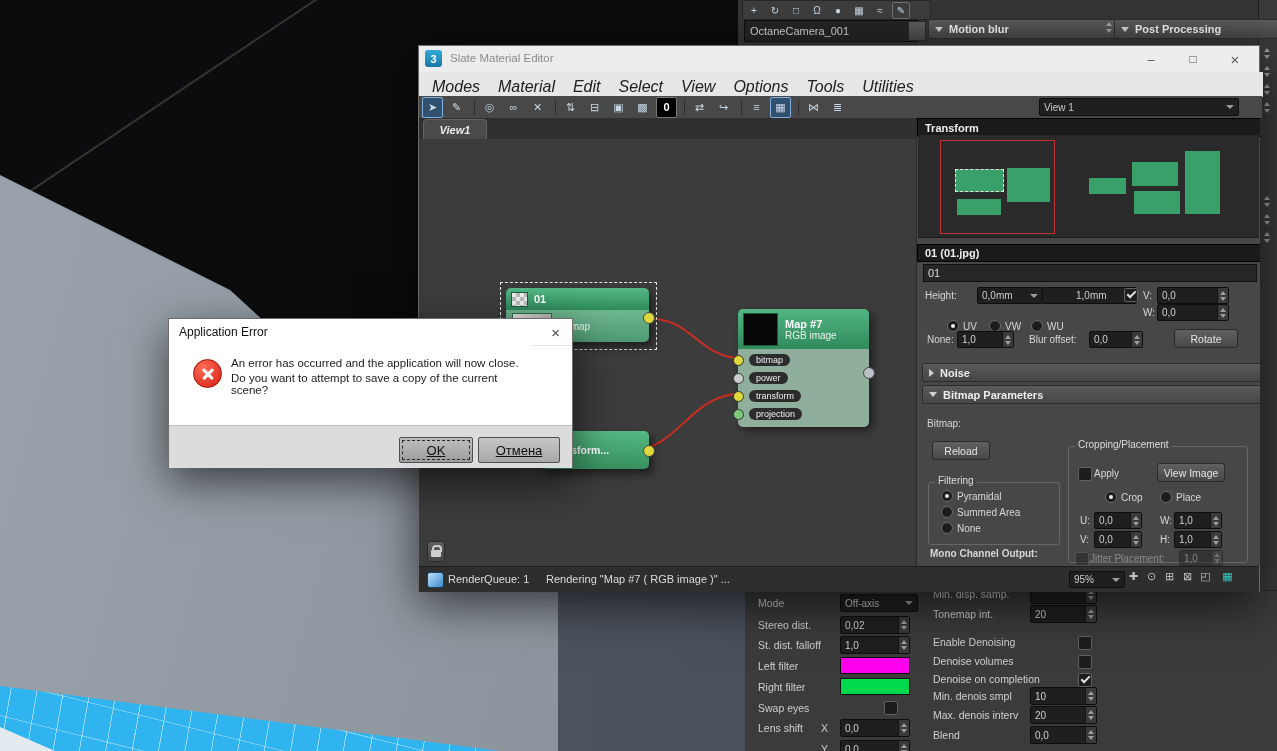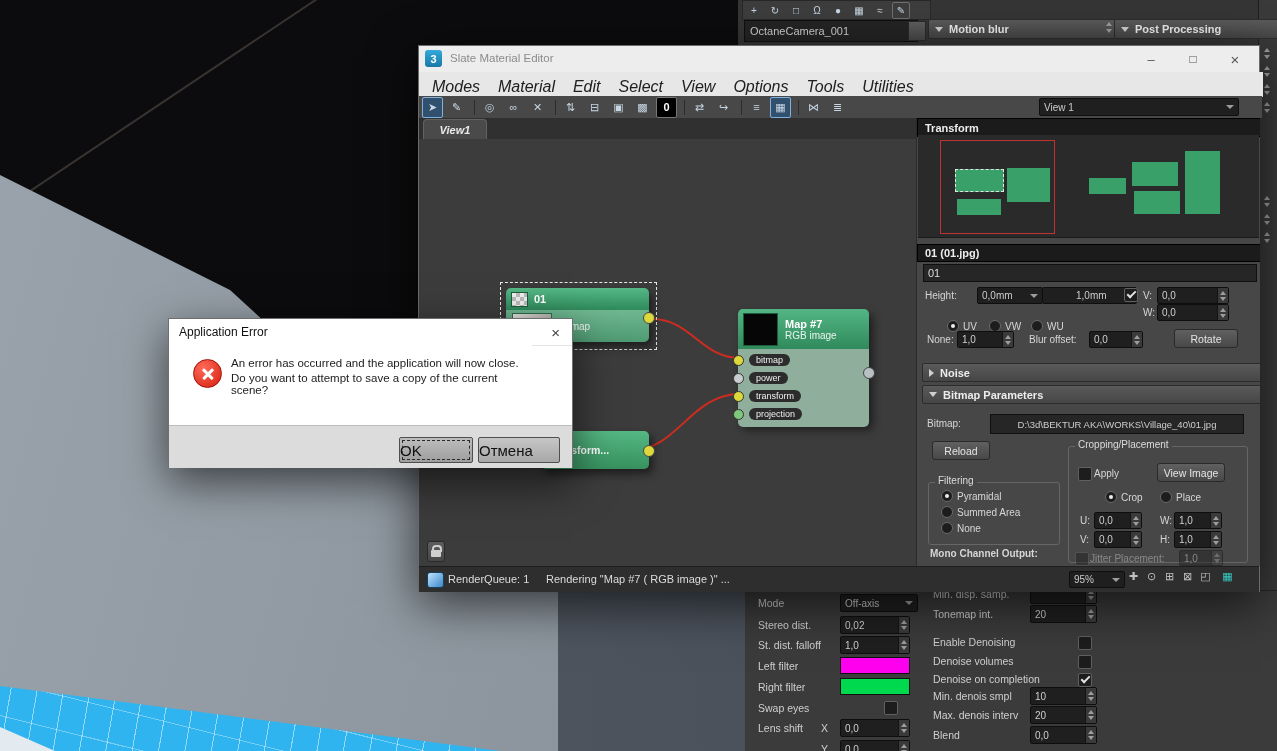--- a/index.html
+++ b/index.html
@@ -49,21 +49,21 @@
   .tsep{width:1px;height:15px;background:#2c2c2c;margin:0 4px;flex:0 0 auto;}
   
   .node{position:absolute;border-radius:5px;box-shadow:4px 5px 9px rgba(0,0,0,.5);}
   .chip{background:#2c2c2c;color:#efefef;font-size:9px;padding:1px 7px;border-radius:7px;margin-left:5px;white-space:nowrap;}
   .dot{width:9px;height:9px;border-radius:50%;border:1px solid #333;flex:0 0 auto;margin-left:-5px;}
   .outdot{position:absolute;width:10px;height:10px;border-radius:50%;border:1px solid #444;}
   
   #errdlg{position:absolute;left:168px;top:318px;width:403px;height:148px;background:#fff;
     border:1px solid #6f6f6f;box-shadow:0 14px 40px rgba(0,0,0,.6);z-index:9;}
   .dlgbtn{position:absolute;height:24px;background:linear-gradient(#c6c6c6,#a8a8a8);border:1px solid #4f4f4f;
-    border-radius:2px;font-size:15px;color:#101010;display:flex;align-items:center;justify-content:flex-start;}
+    border-radius:2px;font-size:13px;color:#101010;display:flex;align-items:center;justify-content:center;text-decoration:underline;}
   .dlgbtn.focus{outline:1px dashed #2b2b2b;outline-offset:-4px;background:linear-gradient(#bdbdbd,#9e9e9e);}
   .xbar{position:absolute;left:50%;top:50%;width:14px;height:2.5px;background:#fff;border-radius:1px;}
 </style>
 </head>
 <body>
 
 <div id="screen">
 
   <div class="clip" style="background:#0c0b0d;"></div>
   <div class="abs" style="left:0;top:210px;width:382px;height:2px;background:rgba(128,117,105,.38);transform:rotate(-33.8deg);transform-origin:0 0;"></div>
@@ -444,24 +444,20 @@
         <span class="tri-r"></span>
         <span>Noise</span>
       </div>
 
       <div class="rollout" style="left:5px;top:267px;width:334px;height:17px;">
         <span class="tri-d2"></span>
         <span>Bitmap Parameters</span>
       </div>
 
       <span class="plbl" style="left:10px;top:300px;">Bitmap:</span>
-      <div class="abs" style="left:73px;top:296px;width:252px;height:18px;background:#262626;border:1px solid #101010;color:#cdcdcd;
-                  font-size:9.5px;display:flex;align-items:center;justify-content:center;overflow:hidden;white-space:nowrap;">
-        <span>D:\3d\BEKTUR AKA\WORKS\Village_40\01.jpg</span>
-      </div>
       <div class="btn3d" style="left:15px;top:323px;width:56px;height:17px;">
         <span>Reload</span>
       </div>
 
       <div class="grp" style="left:151px;top:328px;width:178px;height:115px;"></div>
       <span class="grp-t" style="left:158px;top:321px;">Cropping/Placement</span>
       <span class="cb" style="left:161px;top:349px;"></span>
       <span class="plbl" style="left:177px;top:350px;">Apply</span>
       <div class="btn3d" style="left:240px;top:345px;width:66px;height:17px;">
         <span>View Image</span>

